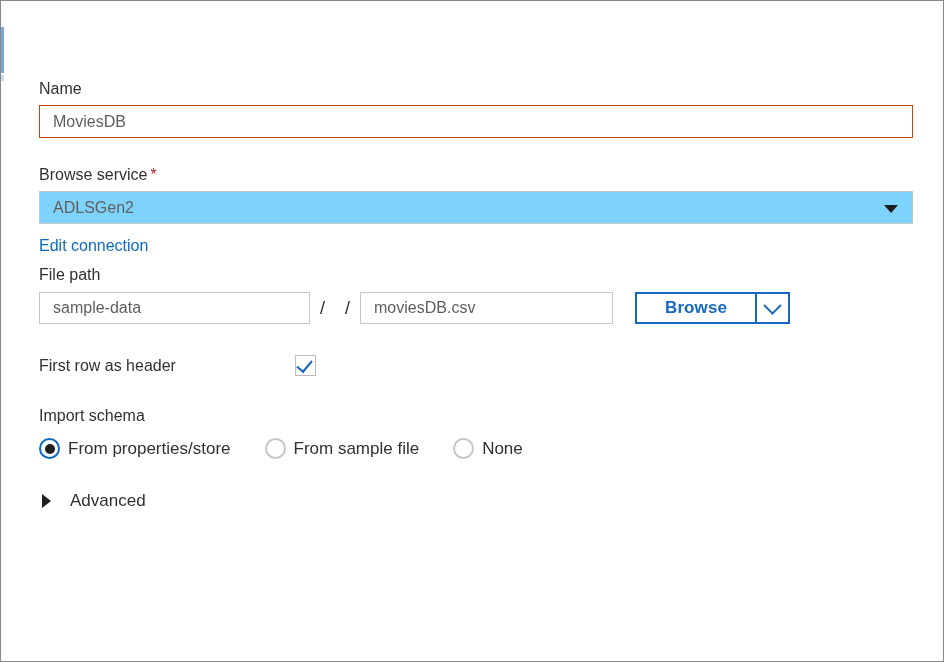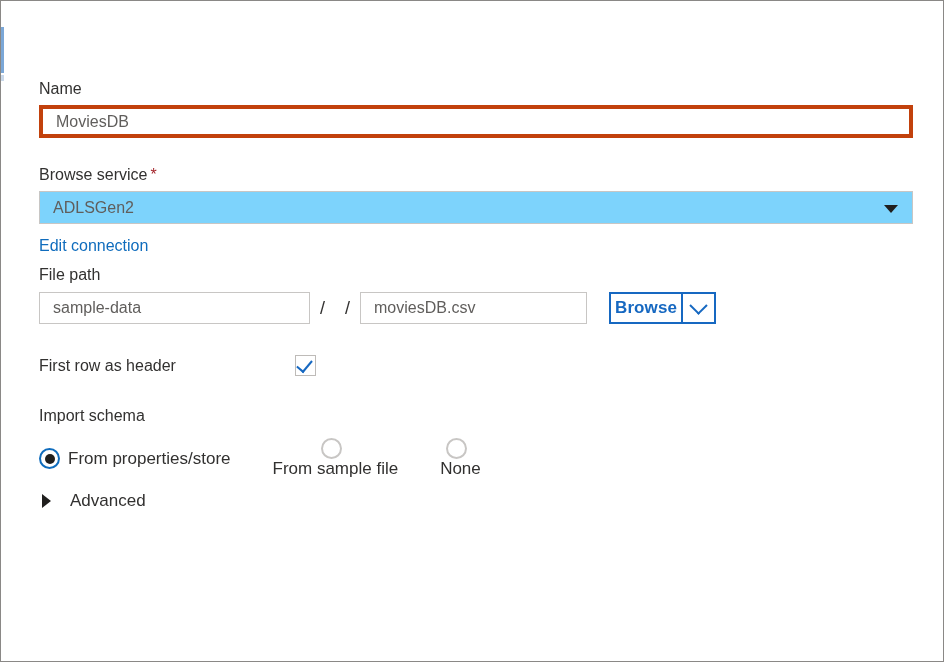--- a/index.html
+++ b/index.html
@@ -61,21 +61,21 @@
     font-size: 16px;
     margin-left: 3px;
   }
 
   
   .lbl-name { position: absolute; left: 0px; top: 79px; }
   .input-name {
     position: absolute; left: 0px; top: 104px;
     width: 874px; height: 33px;
     box-sizing: border-box;
-    border: 4px solid #c2410c;
+    border: 1px solid #c2410c;
     background: #ffffff;
   }
 
   
   .lbl-linked { position: absolute; left: 0px; top: 165px; }
   .input-linked {
     position: absolute; left: 0px; top: 190px;
     width: 874px; height: 33px;
     box-sizing: border-box;
     border: 1px solid #c8c6c4;
@@ -110,21 +110,21 @@
   }
   .fp-input {
     height: 32px;
     box-sizing: border-box;
     border: 1px solid #c8c6c4;
     background: #ffffff;
     position: relative;
   }
   .fp-1 { width: 271px; }
   .fp-2 { width: 227px; }
-  .fp-3 { width: 227px; }
+  .fp-3 { width: 253px; }
   .fp-sep {
     font-size: 18px;
     color: #323130;
     padding: 0 10px;
     line-height: 32px;
   }
 
   .txt {
     position: absolute;
     left: 13px;
@@ -142,21 +142,21 @@
     align-items: stretch;
     height: 32px;
     border: 2px solid #1668c1;
     box-sizing: border-box;
     background: #ffffff;
     cursor: pointer;
   }
   .browse-label {
     display: flex;
     align-items: center;
-    padding: 0 4px;
+    padding: 0 28px;
     font-size: 17px;
     font-weight: 600;
     color: #1668c1;
     letter-spacing: 0.1px;
   }
   .browse-split {
     width: 31px;
     border-left: 2px solid #1668c1;
     display: flex;
     align-items: center;
@@ -195,21 +195,21 @@
     position: absolute;
     left: 0px; top: 437px;
     display: flex;
     align-items: center;
   }
   .radio-item {
     display: flex;
     align-items: center;
     cursor: pointer;
   }
-  .radio-item + .radio-item { margin-left: 34px; flex-direction: column; }
+  .radio-item + .radio-item { margin-left: 34px; }
   .radio {
     width: 21px; height: 21px;
     border-radius: 50%;
     box-sizing: border-box;
     border: 2px solid #c8c6c4;
     background: #ffffff;
     position: relative;
     flex: 0 0 auto;
   }
   .radio.checked {

